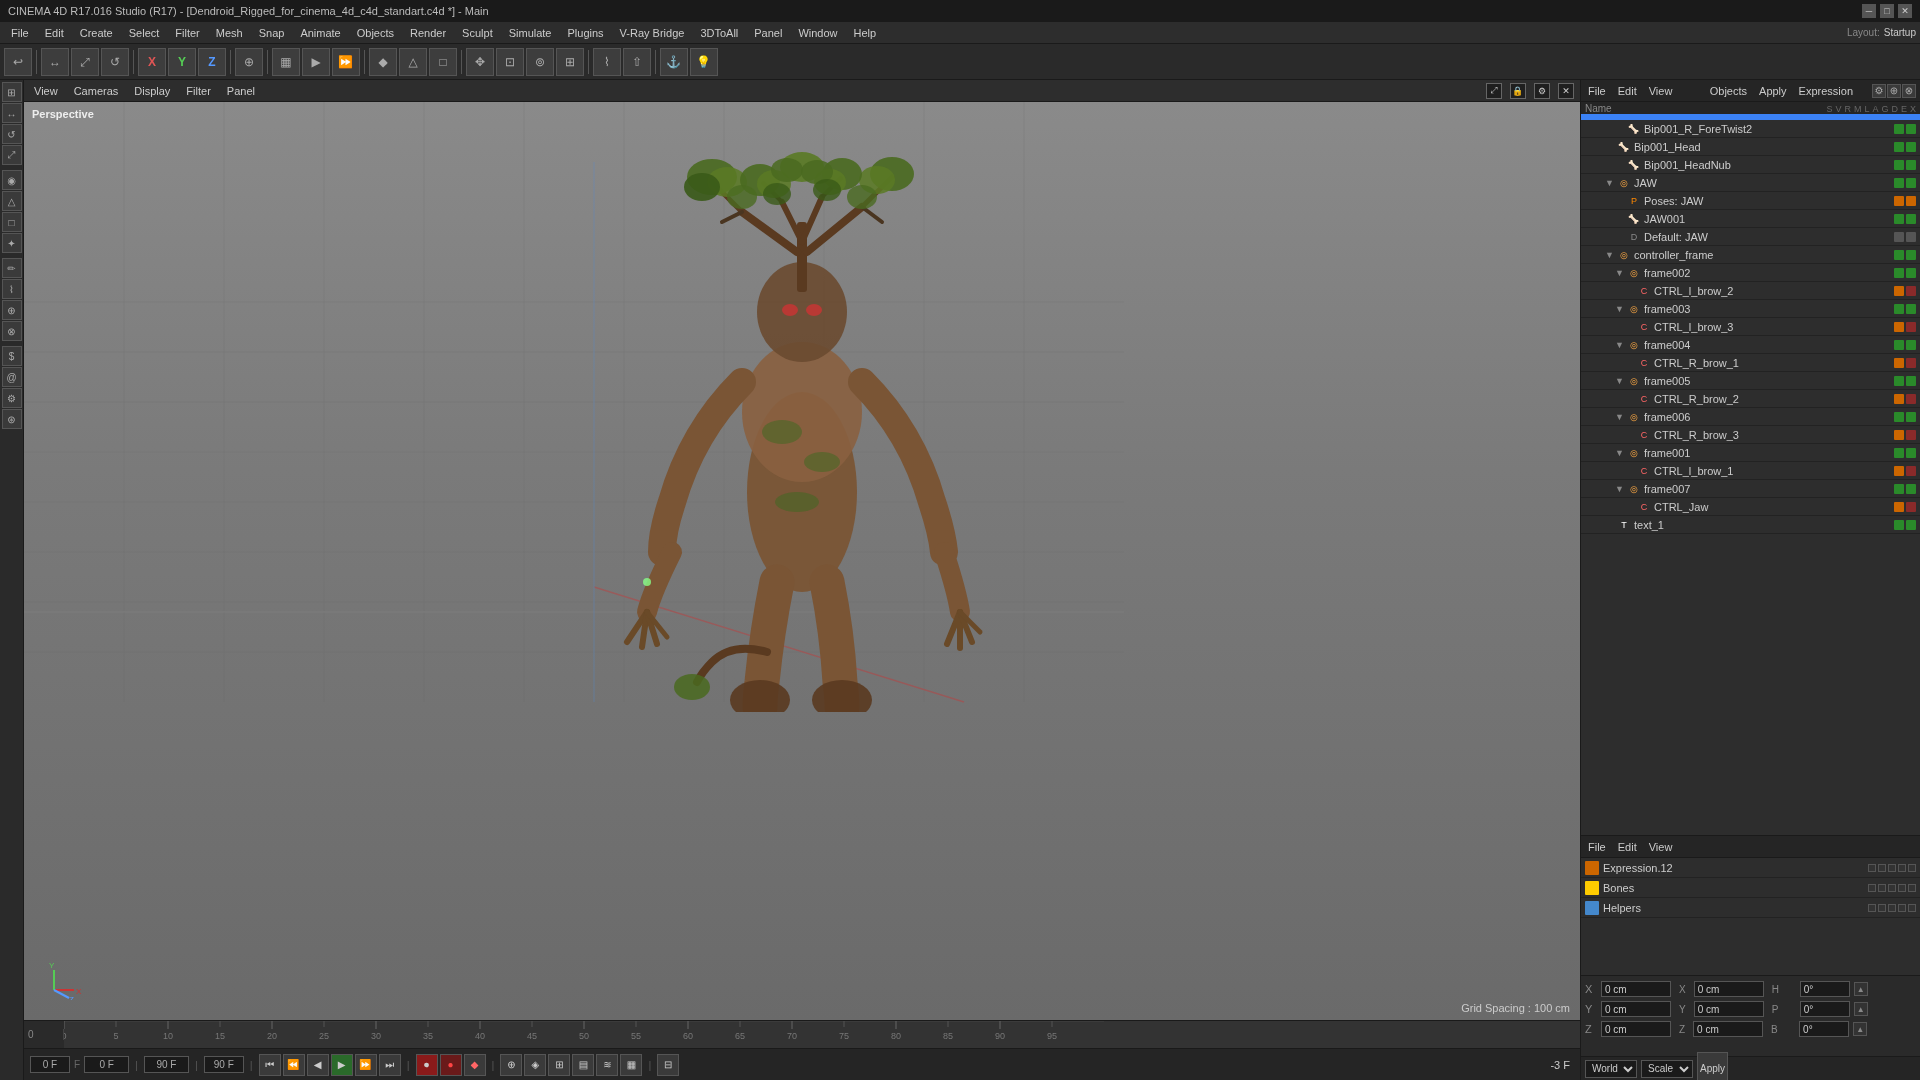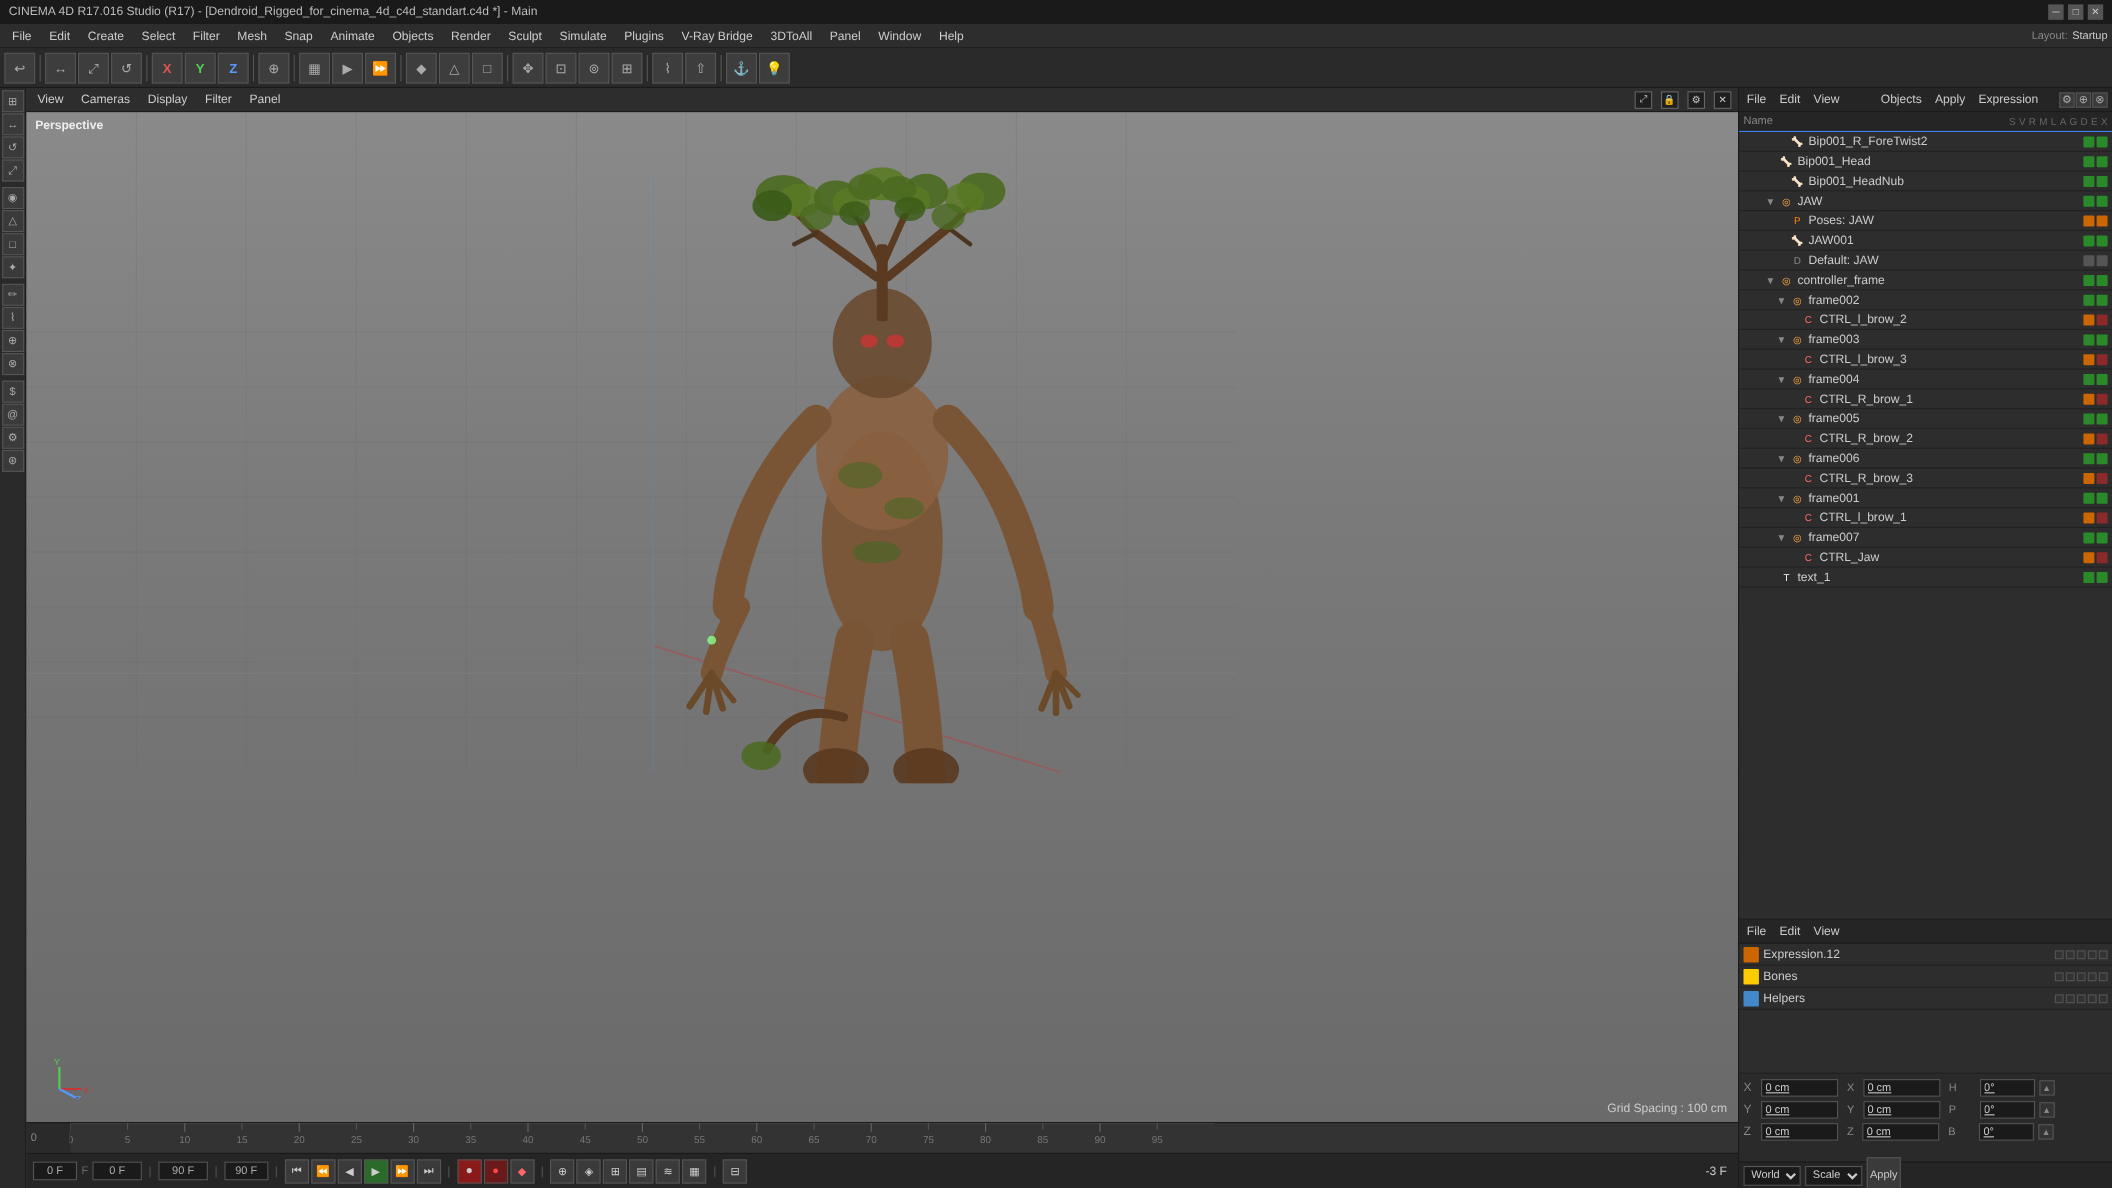--- a/index.html
+++ b/index.html
@@ -261,23 +261,23 @@
     .obj-icon { width: 14px; height: 14px; margin-right: 3px; display: inline-flex; align-items: center; justify-content: center; font-size: 10px; }
     .obj-name { font-size: 11px; color: #ccc; flex: 1; }
     .obj-badges { display: flex; gap: 2px; margin-right: 4px; }
     .obj-badge { width: 10px; height: 10px; border-radius: 1px; }
 
     
     #obj-col-header {
       height: 18px;
       background: #252525;
       display: flex;
-      align-items: center;
+      align-items: flex-end;
       padding: 0 4px;
-      border-bottom: 1px solid #3b82f6;
+      border-bottom: 6px solid #3b82f6;
       font-size: 10px;
       color: #888;
     }
 
     
     #material-manager {
       height: 140px;
       display: flex;
       flex-direction: column;
       border-bottom: 1px solid #1a1a1a;
@@ -326,21 +326,20 @@
     }
     .coord-label { width: 12px; font-size: 11px; color: #888; }
     .coord-input {
       width: 70px;
       height: 16px;
       background: #1a1a1a;
       border: 1px solid #555;
       color: #ccc;
       font-size: 10px;
       padding: 0 3px;
-      text-decoration: underline;
     }
     .coord-section { font-size: 10px; color: #888; margin: 0 4px; }
 
     
     #transform-bar {
       height: 24px;
       background: #252525;
       display: flex;
       align-items: center;
       padding: 0 4px;

